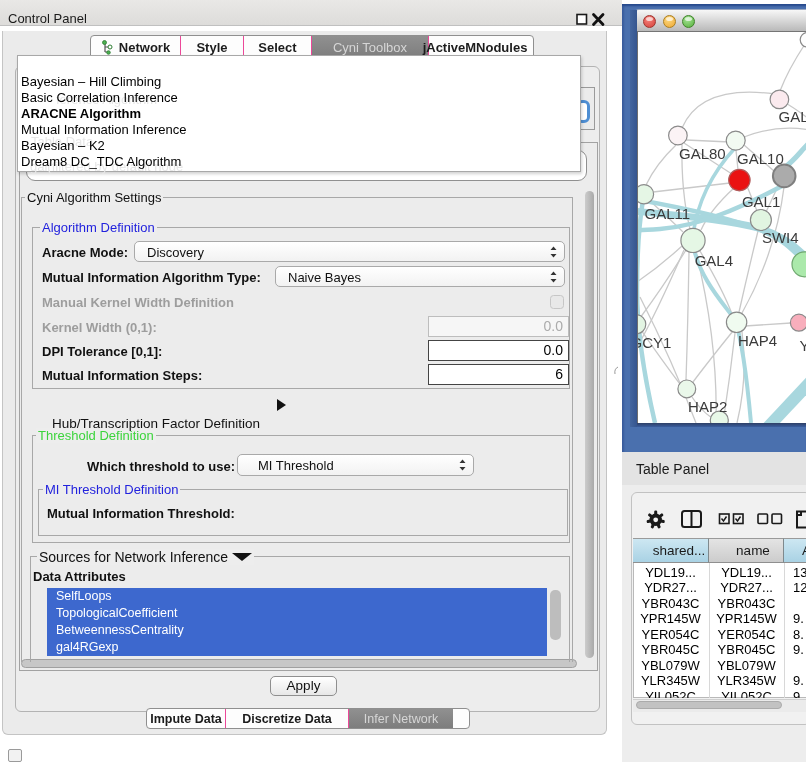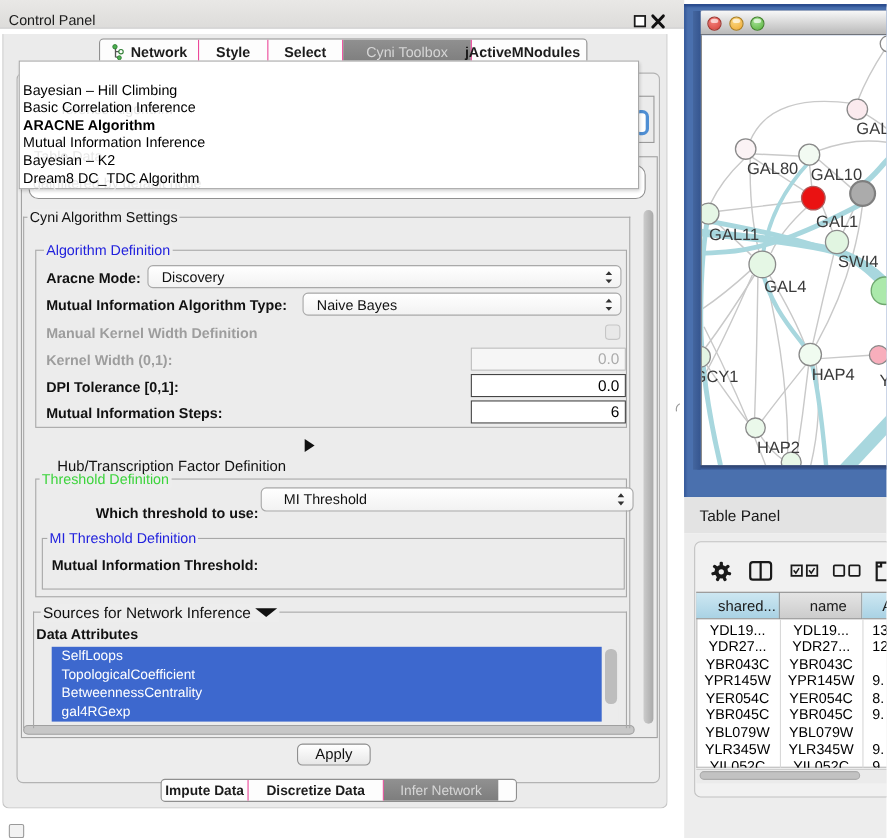--- a/index.html
+++ b/index.html
@@ -147,21 +147,21 @@
   <div class="lbl" style="left:42px;top:344px">DPI Tolerance [0,1]:</div>
   <div class="field" style="left:428px;top:340px;width:141px;height:21px;border:1.5px solid #444;line-height:18px">0.0</div>
 
   <div class="lbl" style="left:42px;top:368px">Mutual Information Steps:</div>
   <div class="field" style="left:428px;top:364px;width:141px;height:21px;border:1.5px solid #444;line-height:18px">6</div>
 
   <div class="lbln" style="left:52px;top:399px">Hub/Transcription Factor Definition</div>
   <div class="abs" style="left:277px;top:399px;width:0;height:0;border-top:6.5px solid transparent;border-bottom:6.5px solid transparent;border-left:9px solid #111"></div>
 
   <div class="lbl" style="left:87px;top:459px">Which threshold to use:</div>
-  <div class="combo" style="left:237px;top:443px;width:339px;height:22px">
+  <div class="combo" style="left:237px;top:454px;width:237px;height:22px">
       <span class="t" style="left:20px">MI Threshold</span>
     <svg class="ar" viewBox="0 0 7 12">
         <path d="M0.5 4 L3.5 0.5 L6.5 4 Z M0.5 8 L3.5 11.5 L6.5 8 Z" fill="#333"></path>
       </svg>
     </div>
 
   <div class="lbl" style="left:47px;top:506px">Mutual Information Threshold:</div>
 
   <div class="lbl" style="left:33px;top:569px">Data Attributes</div>
   <div class="abs" id="datalist">

